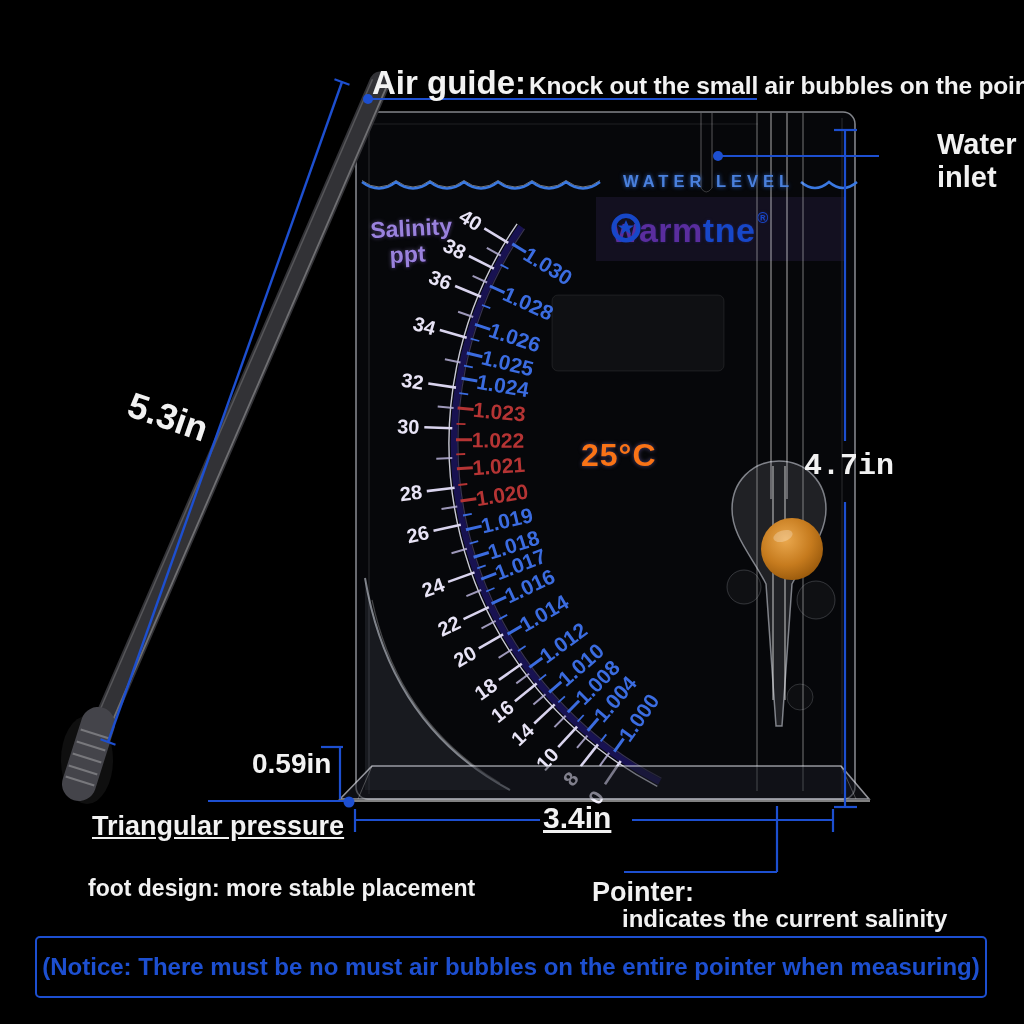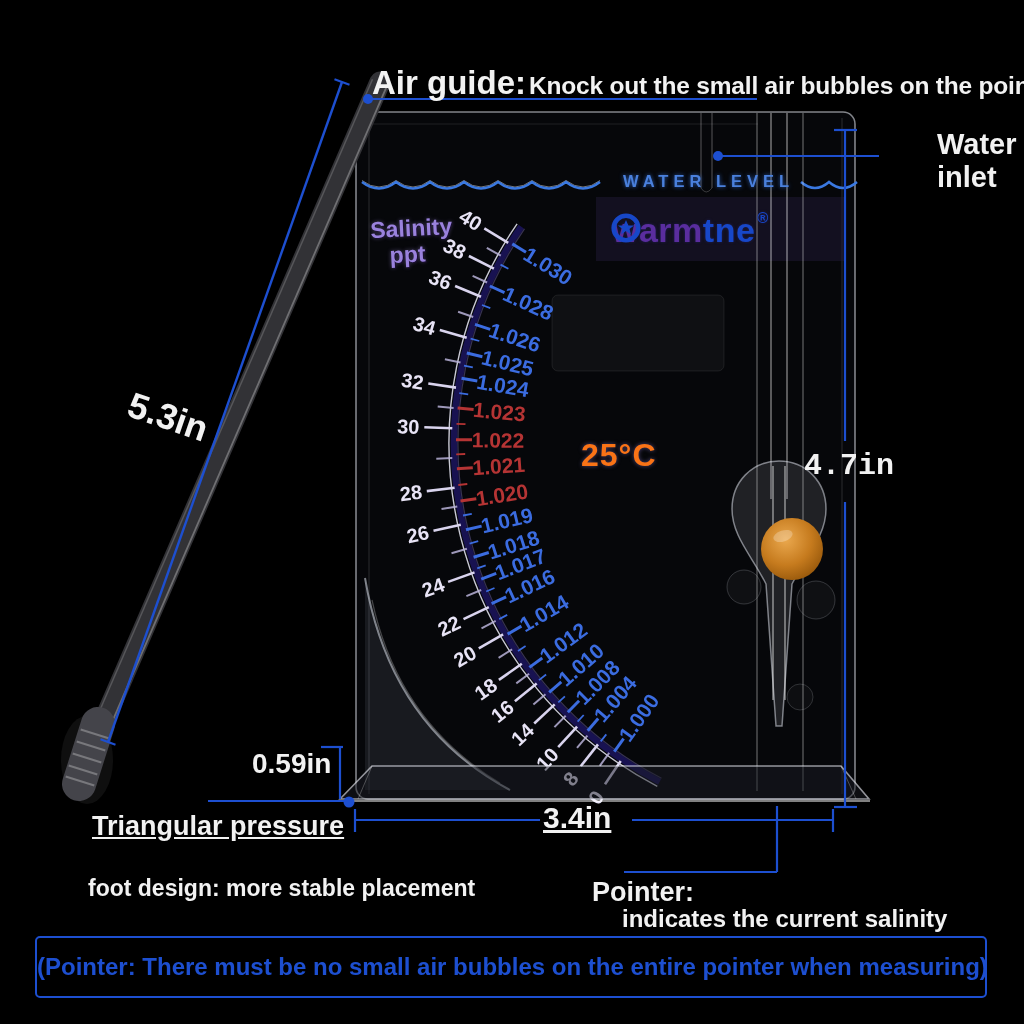--- a/index.html
+++ b/index.html
@@ -263,15 +263,15 @@
 </div>
 <div class="abs winlet white">Water inlet</div>
 <div class="abs len53 white">5.3in</div>
 <div class="abs len47 white">4.7in</div>
 <div class="abs len059 white">0.59in</div>
 <div class="abs len34 white">3.4in</div>
 <div class="abs foot-t white">Triangular pressure</div>
 <div class="abs foot-d white">foot design: more stable placement</div>
 <div class="abs ptr-t white">Pointer:</div>
 <div class="abs ptr-d white">indicates the current salinity</div>
-<div class="abs notice">(Pointer: There must be no small air bubbles on the entire pointer when measuring)</div>
+<div class="abs notice">(Notice: There must be no must air bubbles on the entire pointer when measuring)</div>
 
 </div>
 
 </body></html>

